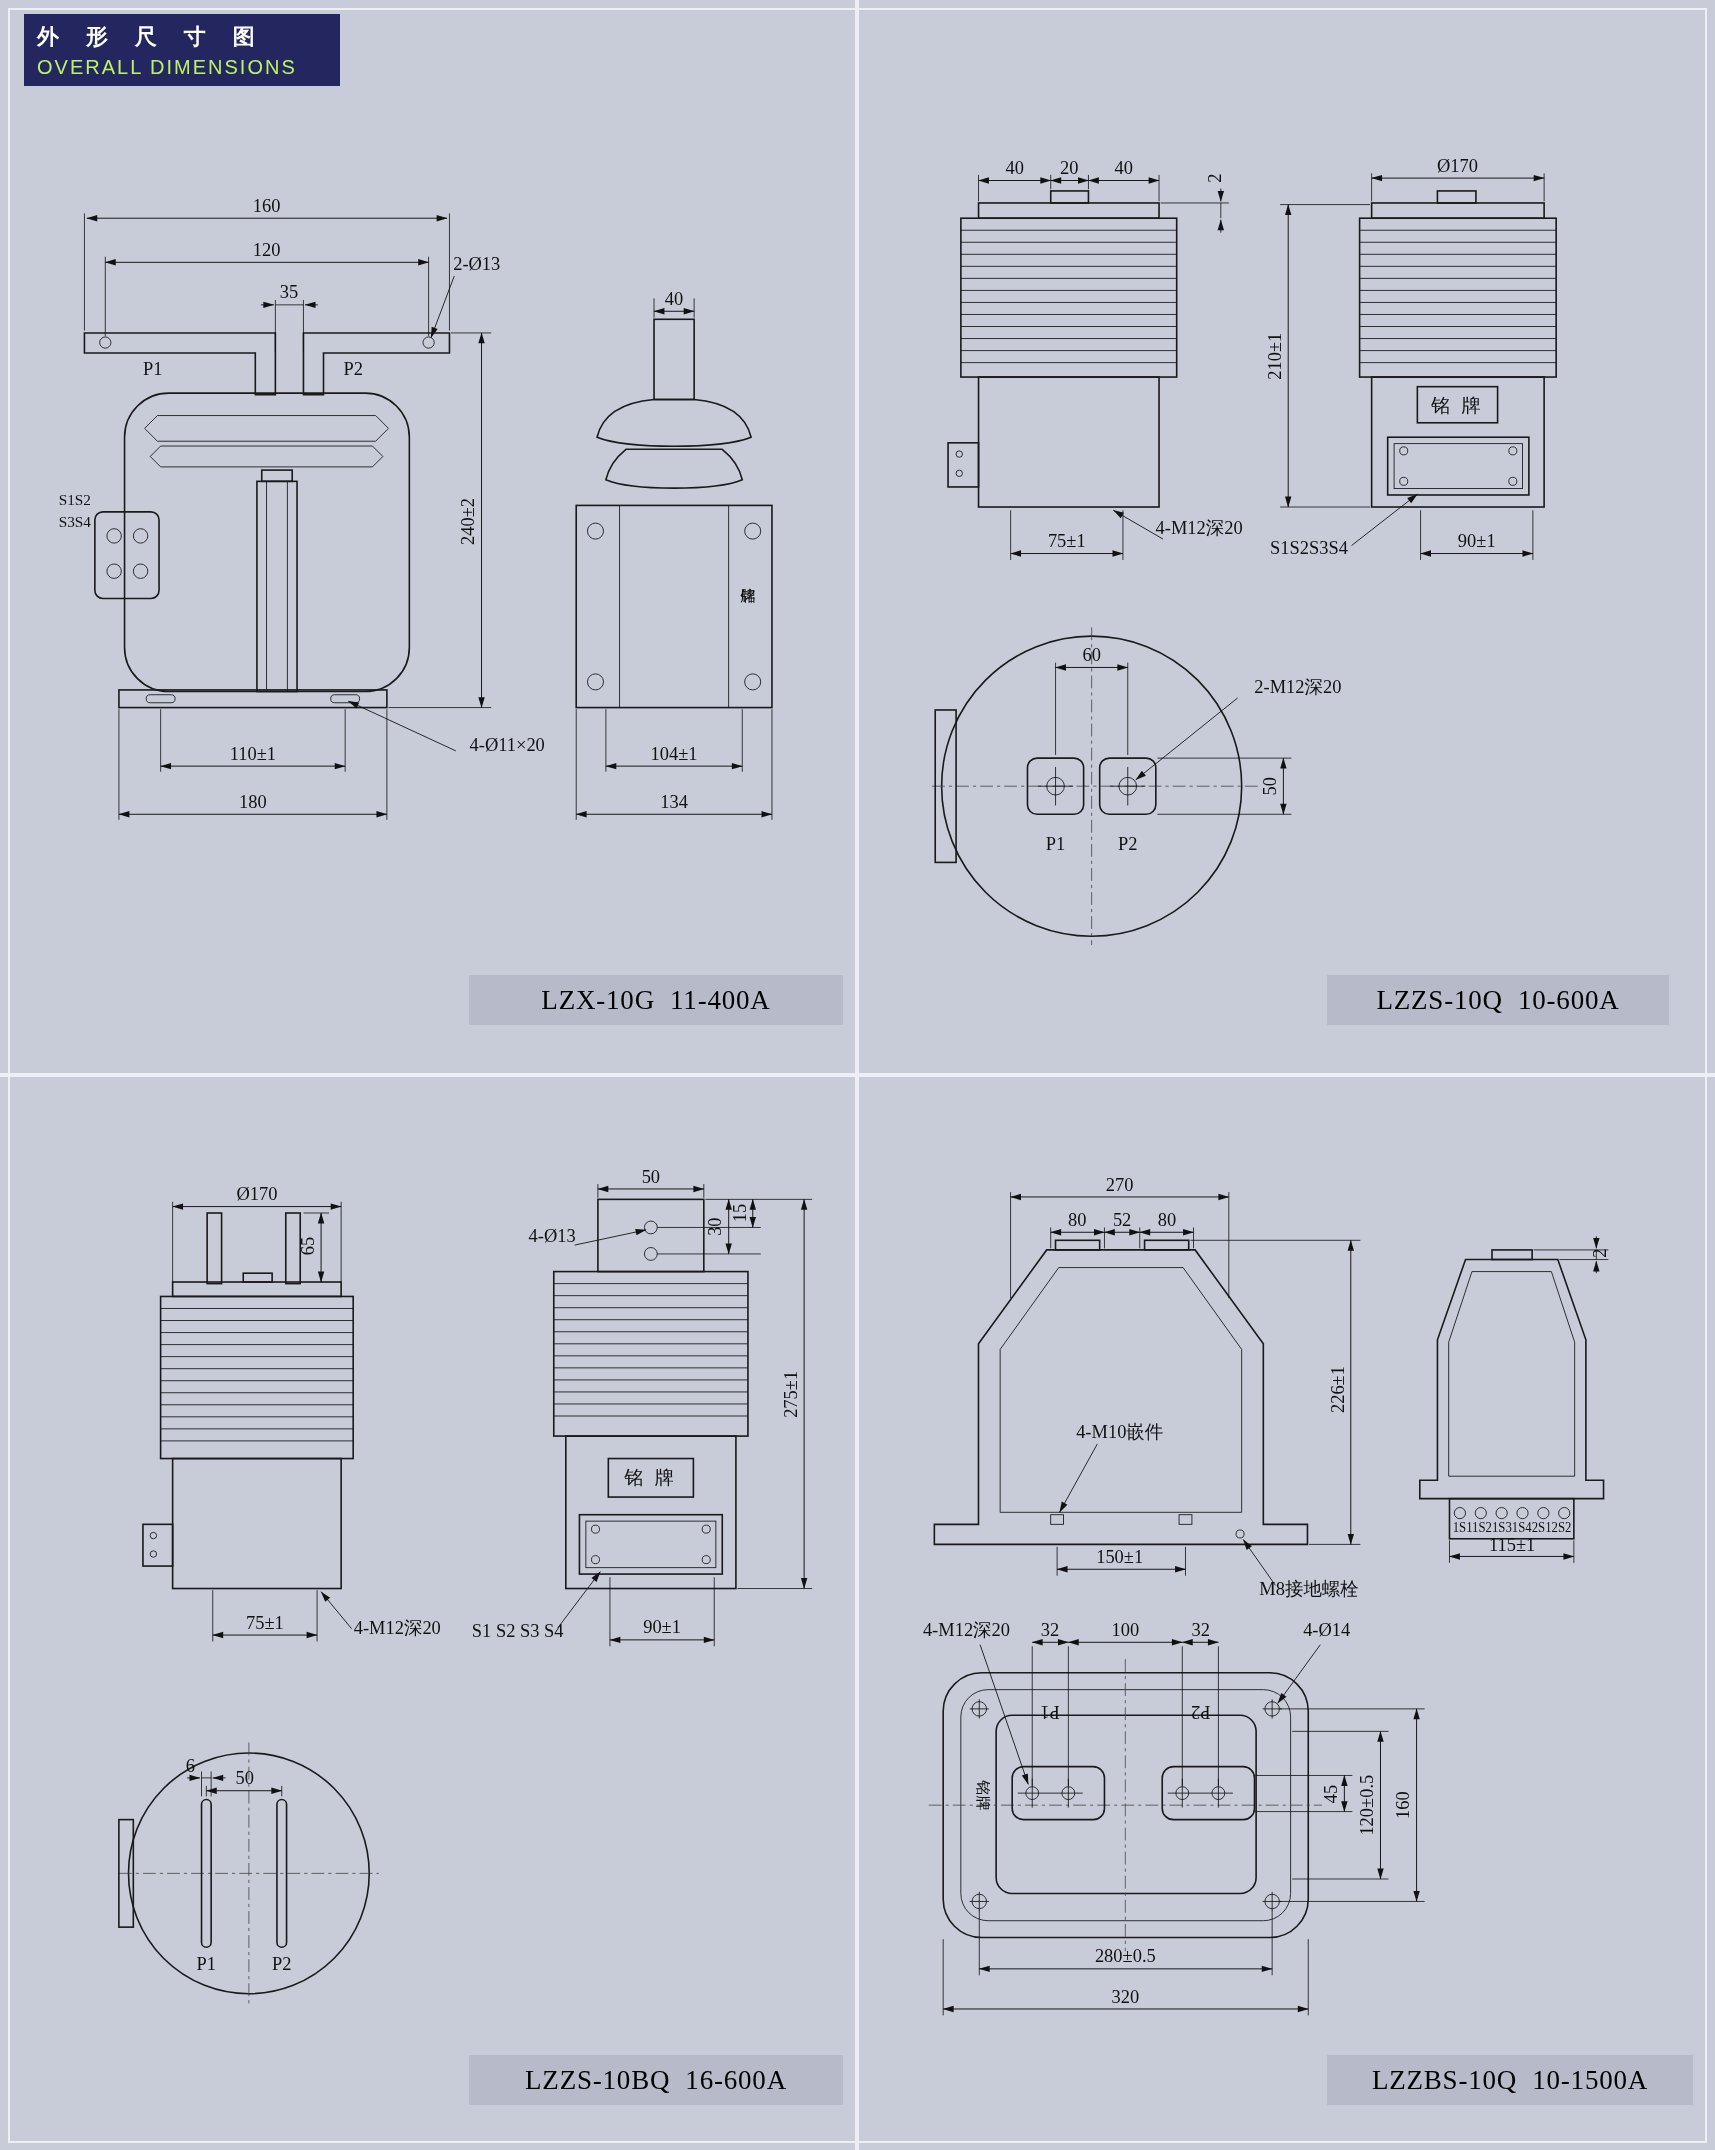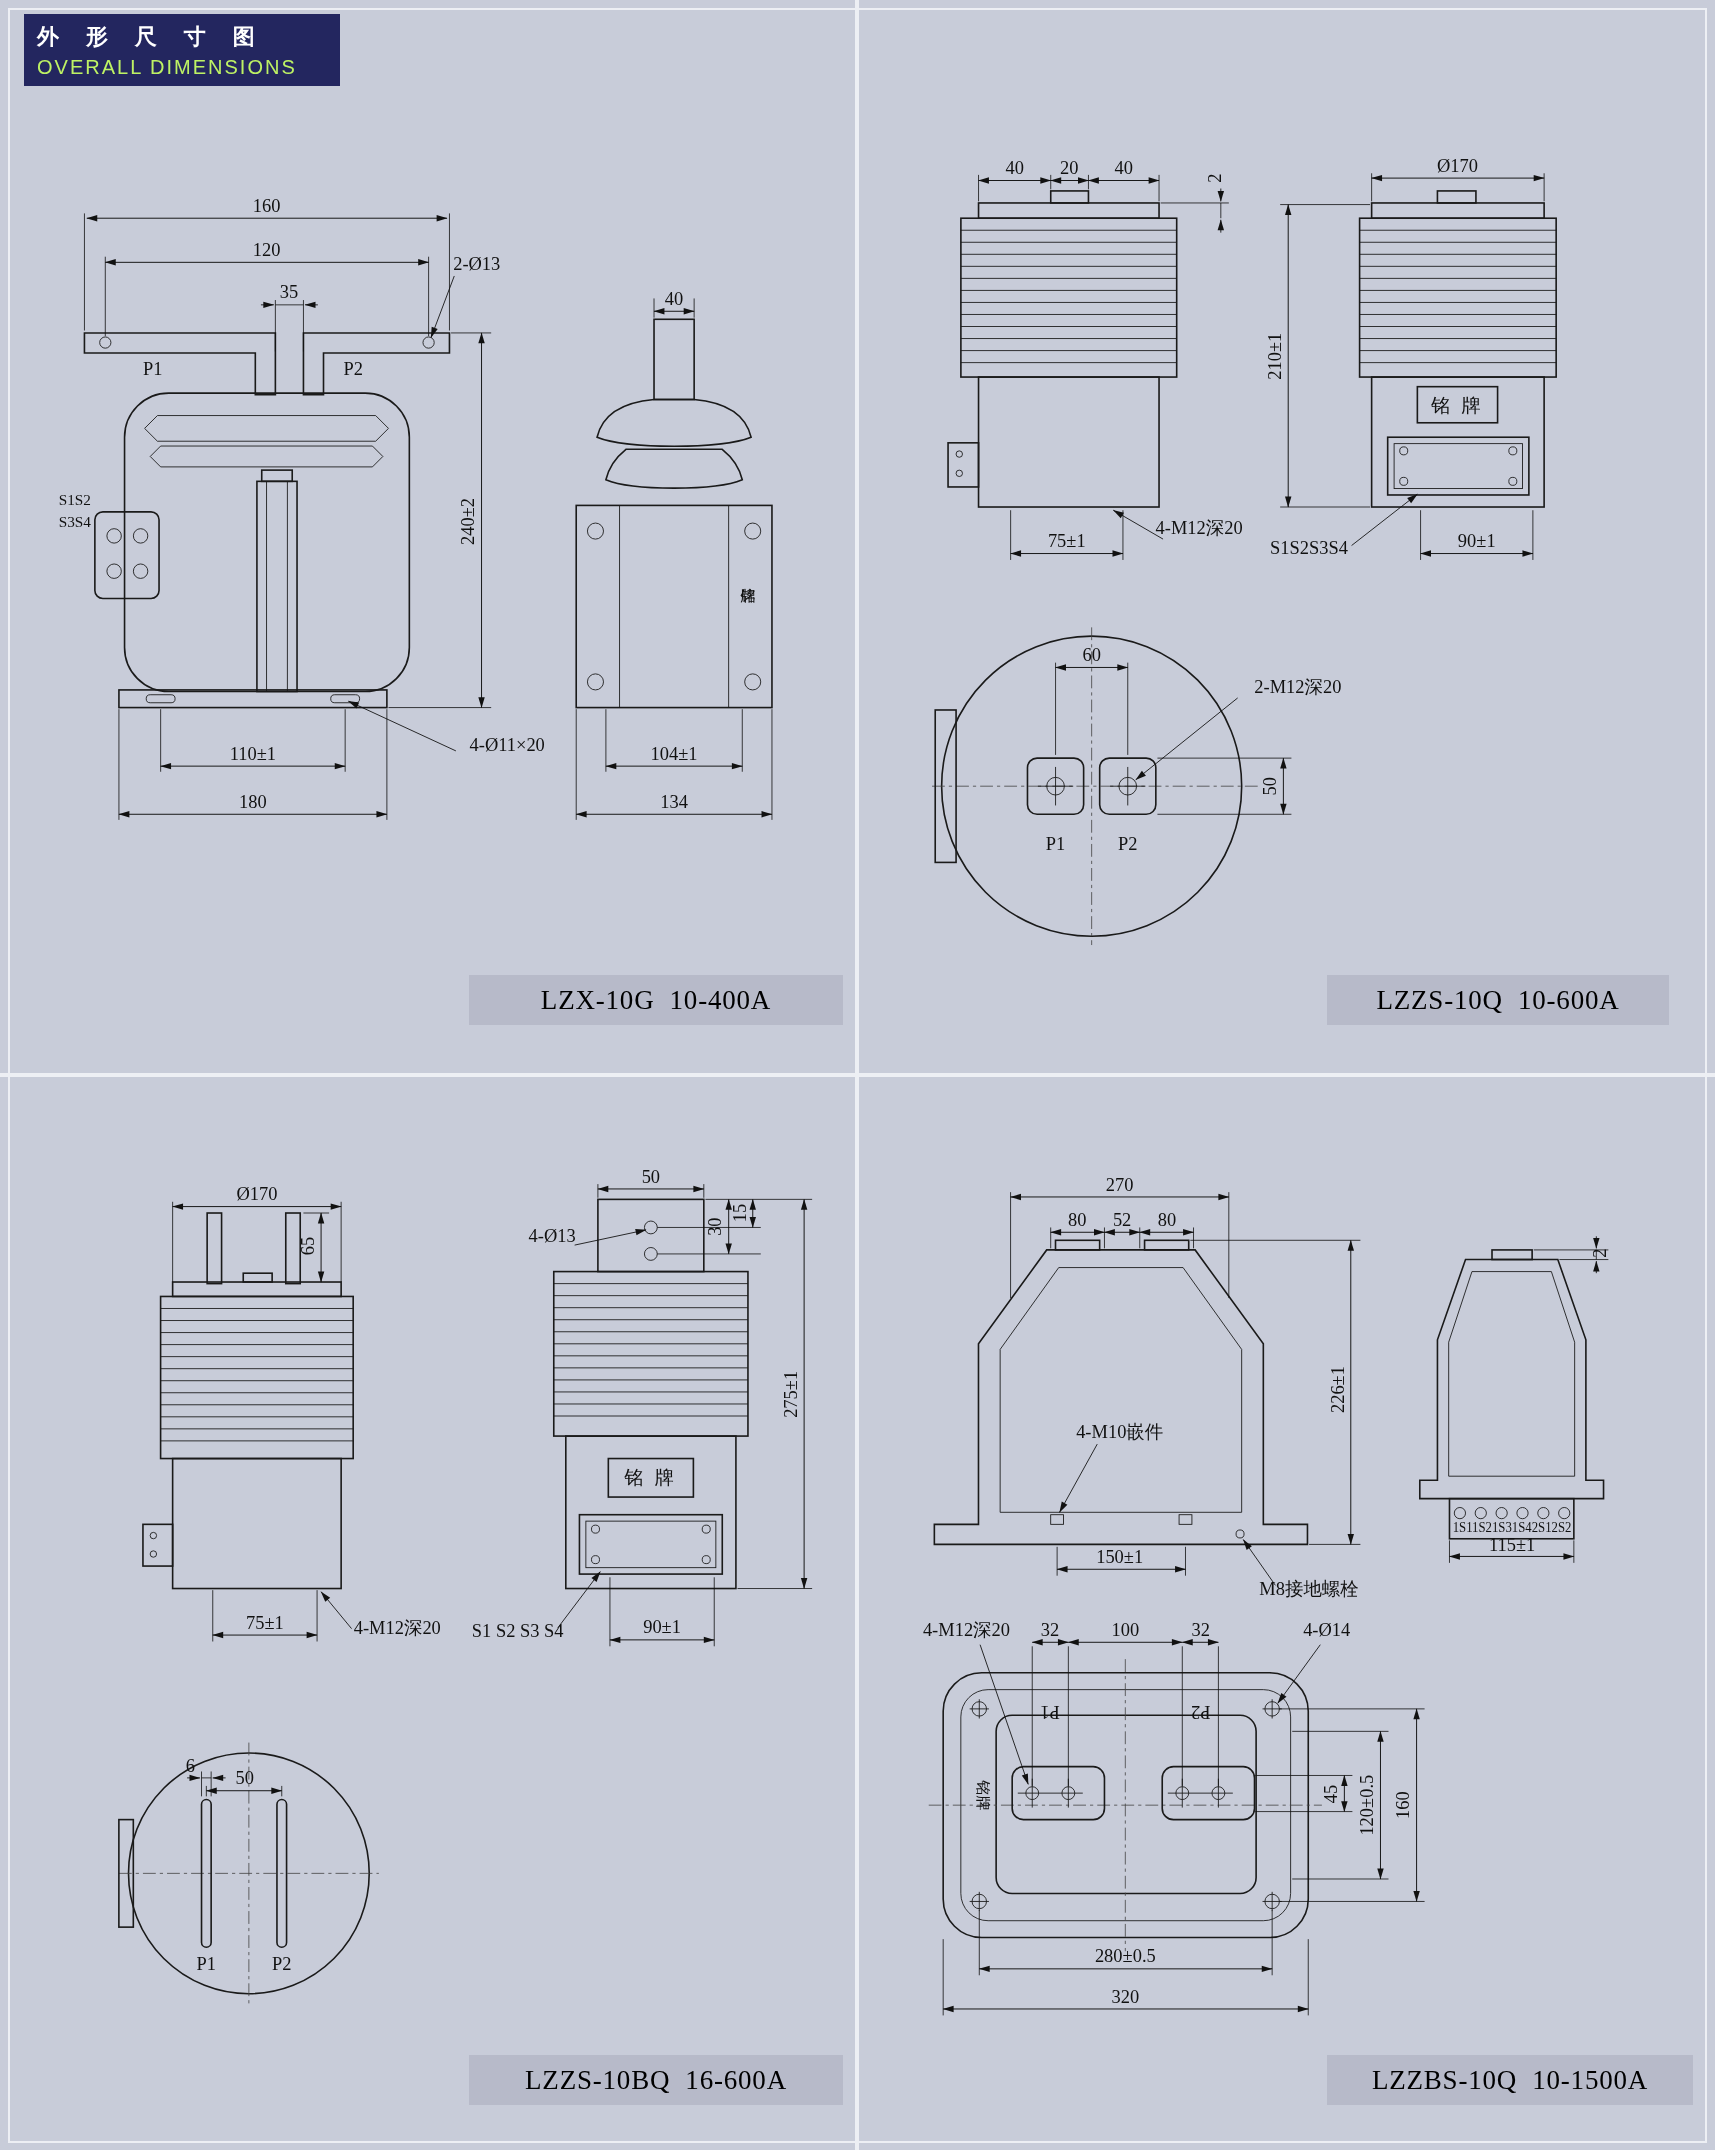--- a/index.html
+++ b/index.html
@@ -369,17 +369,17 @@
     <text class="dt" transform="rotate(180 427 786)" x="427" y="786">P2</text>
     <text class="ds" transform="rotate(90 150 898)" x="150" y="898">铭牌</text>
     <text class="dt" transform="rotate(-90 597 896)" x="597" y="896">45</text>
     <text class="dt" transform="rotate(-90 642 910)" x="642" y="910">120±0.5</text>
     <text class="dt" transform="rotate(-90 687 910)" x="687" y="910">160</text>
     <text class="dt" x="333" y="1106">280±0.5</text>
     <text class="dt" x="333" y="1156">320</text>
   </g>
 </svg>
 
-<div class="model-label" id="lb1">LZX-10G  10-400A</div>
+<div class="model-label" id="lb1">LZX-10G  11-400A</div>
 <div class="model-label" id="lb2">LZZS-10Q  10-600A</div>
 <div class="model-label" id="lb3">LZZS-10BQ  16-600A</div>
 <div class="model-label" id="lb4">LZZBS-10Q  10-1500A</div>
 
 
 </body></html>

